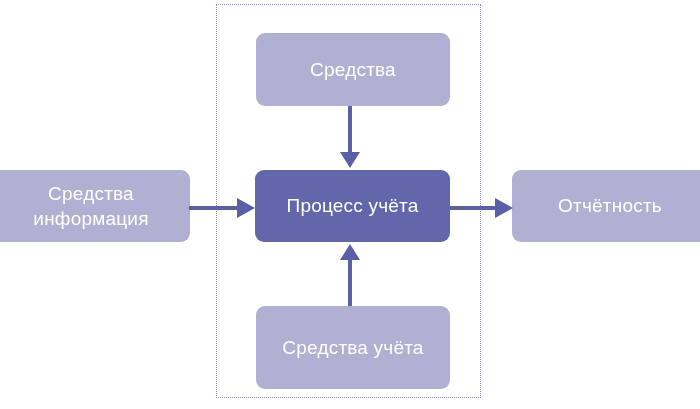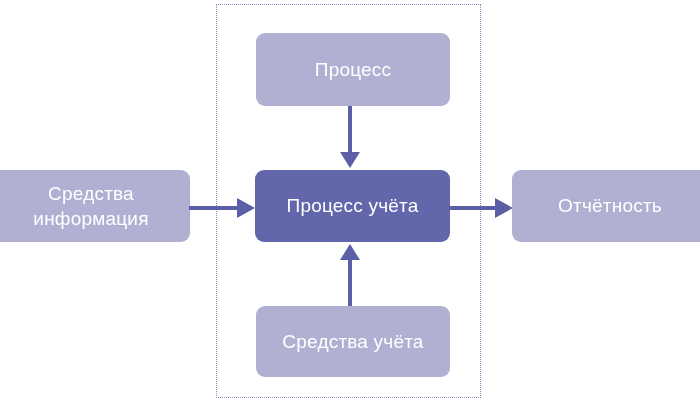--- a/index.html
+++ b/index.html
@@ -40,41 +40,41 @@
     line-height: 1.32;
     letter-spacing: 0.2px;
     padding: 4px 10px;
     user-select: none;
   }
   .node-light { background: #b0b0d2; }
   .node-dark  { background: #6266ab; }
 
   .node-rules   { left: 256px; top: 33px;  width: 194px; height: 73px; }
   .node-process { left: 255px; top: 170px; width: 195px; height: 72px; align-items: center; }
-  .node-tools   { left: 256px; top: 306px; width: 194px; height: 71px; }
+  .node-tools   { left: 256px; top: 306px; width: 194px; height: 83px; }
   .node-input   { left: -8px;  top: 170px; width: 198px; height: 72px; }
   .node-output  { left: 512px; top: 170px; width: 196px; height: 72px; }
 
   .arrow { position: absolute; }
   .arrow svg { display: block; overflow: visible; }
 
   .arrow-rules-to-process   { left: 338px; top: 106px; }
   .arrow-tools-to-process   { left: 338px; top: 242px; }
   .arrow-input-to-process   { left: 189px; top: 196px; }
   .arrow-process-to-output  { left: 449px; top: 196px; }
 </style>
 </head>
 <body>
 
 <div id="canvas">
 
   <div class="dotted-container"></div>
 
   <div class="node node-light node-rules">
-    <span>Процесс</span>
+    <span>Средства</span>
   </div>
 
   <div class="node node-dark node-process">
     <span>Процесс учёта</span>
   </div>
 
   <div class="node node-light node-tools">
     <span>Средства учёта</span>
   </div>
 

